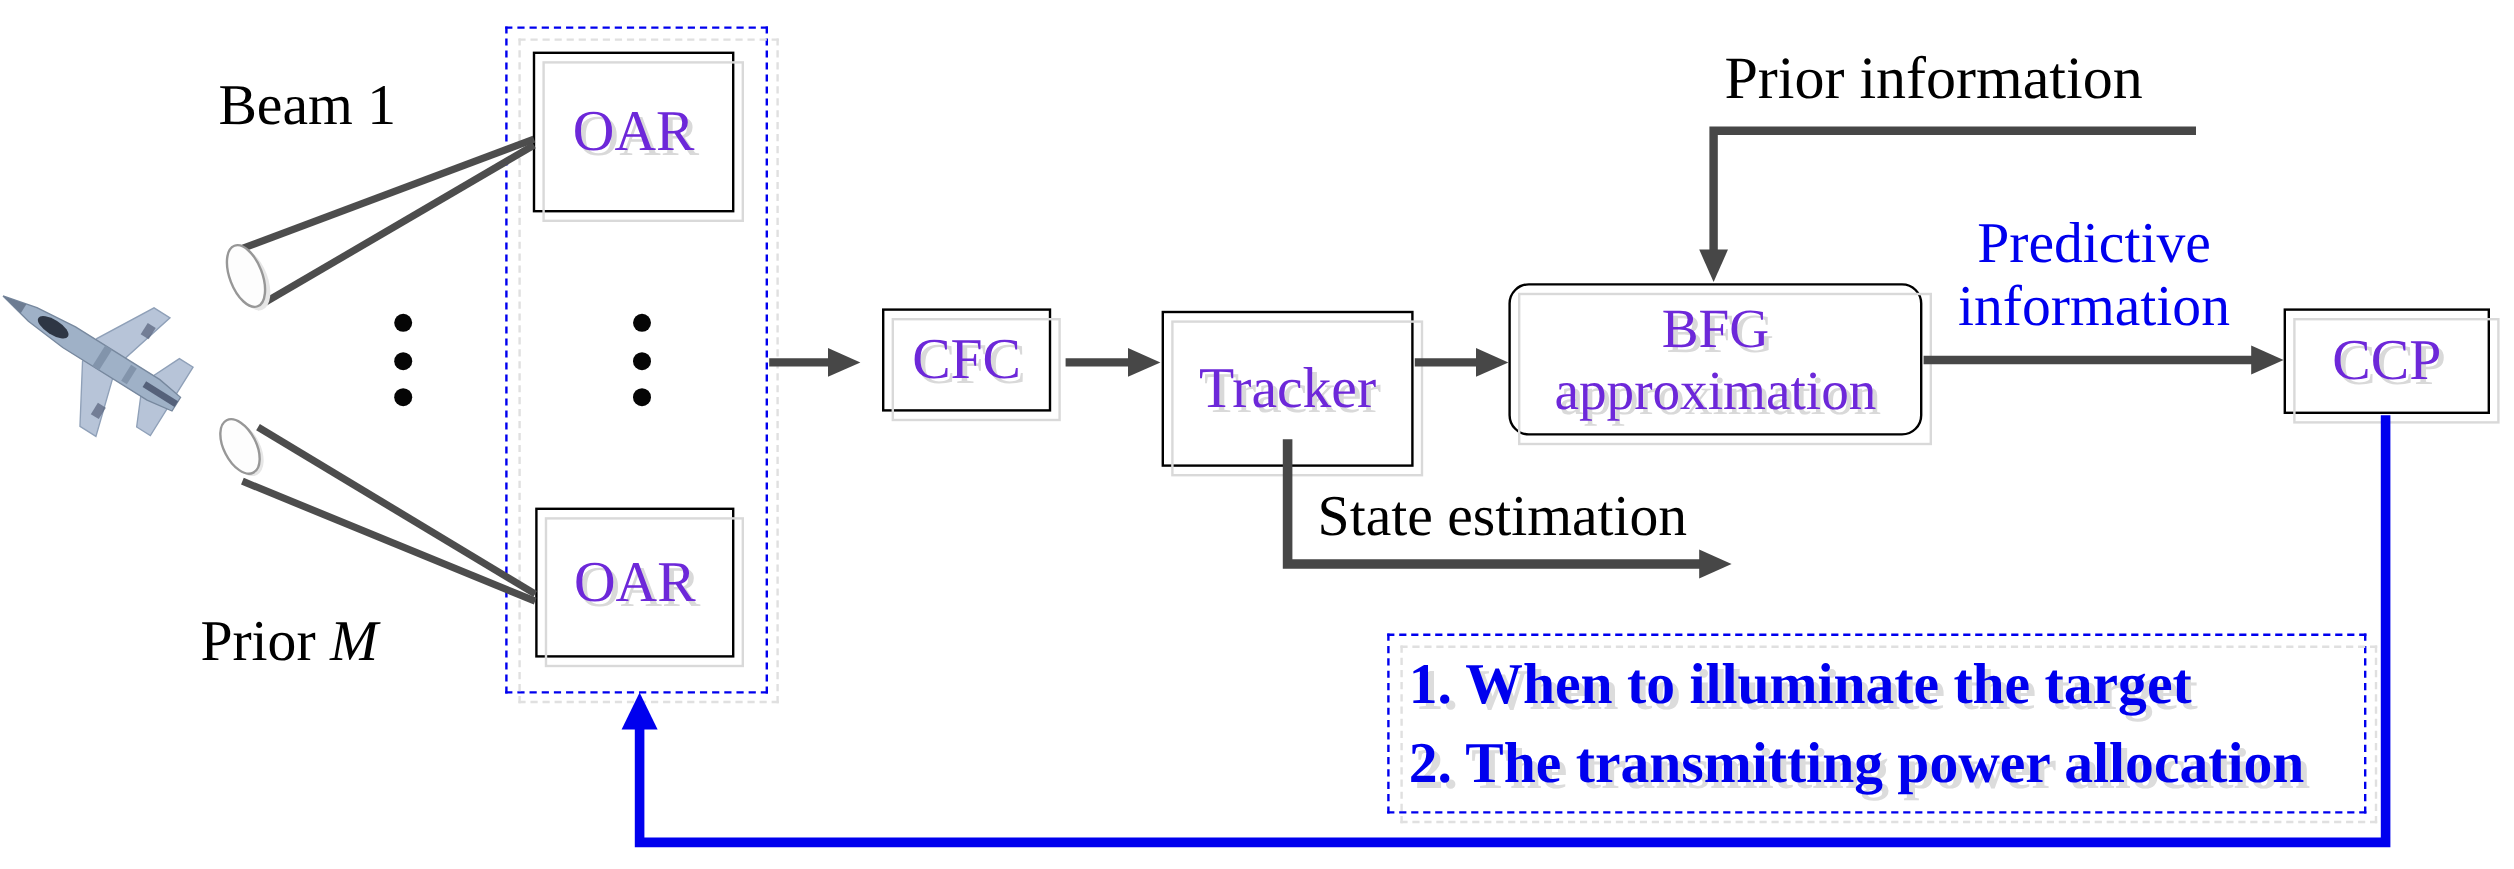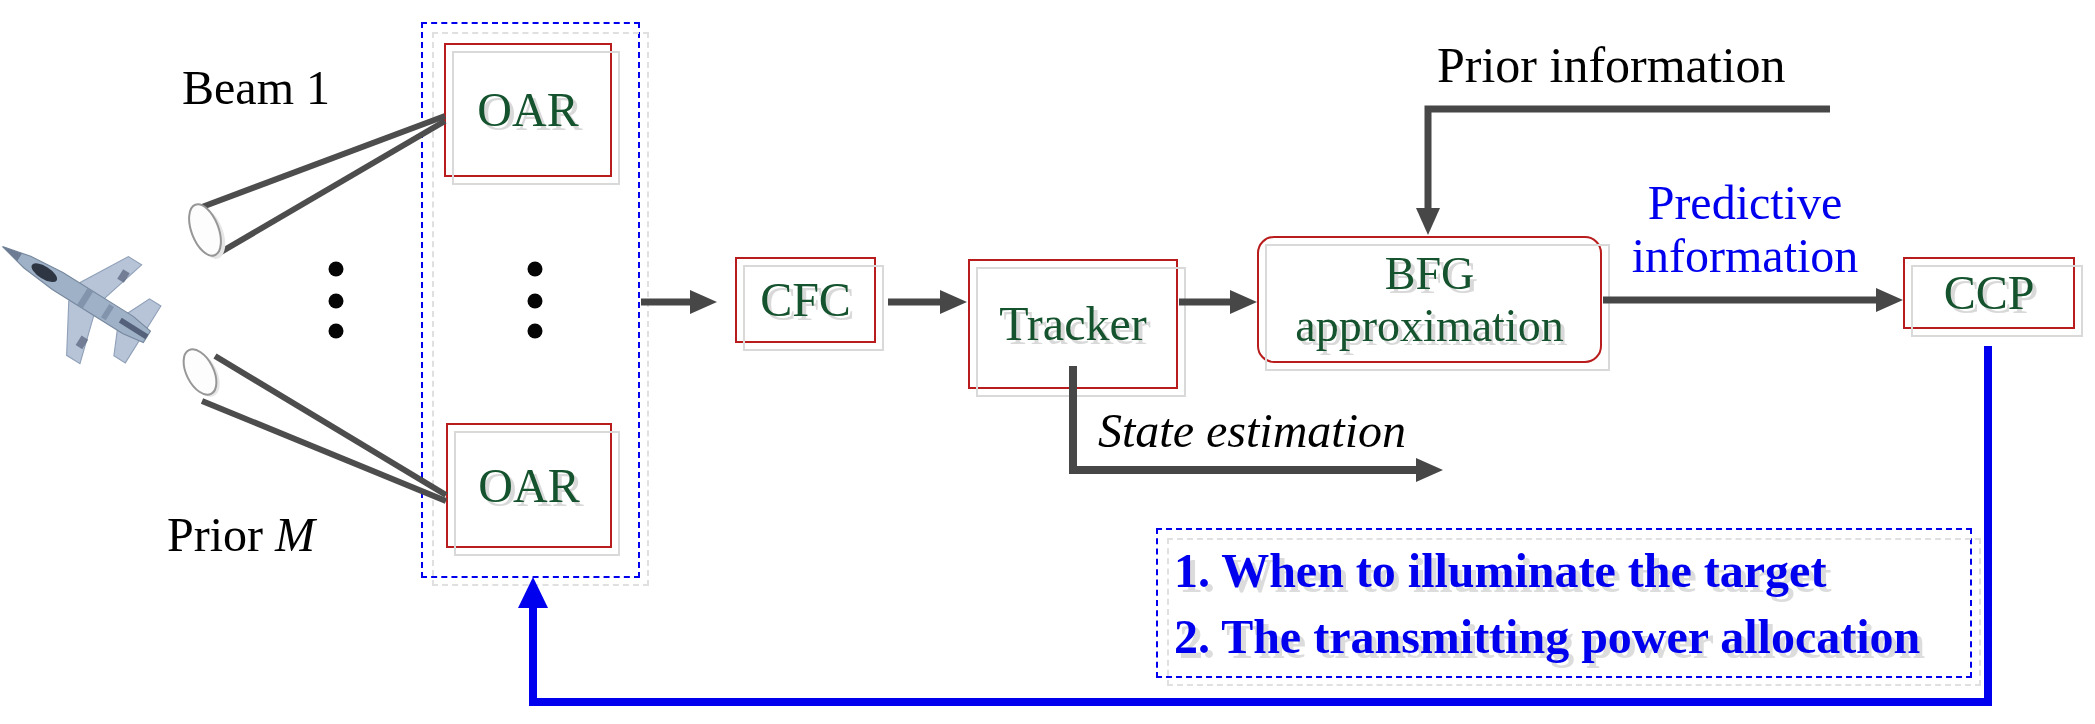--- a/index.html
+++ b/index.html
@@ -7,25 +7,25 @@
     position:relative;
     width:2095px;height:724px;
     background:#ffffff;
     font-family:"Liberation Serif","DejaVu Serif",serif;
     overflow:hidden;
   }
   
   .box{
     position:absolute;
     box-sizing:border-box;
-    border:2px solid #b91c1c;
+    border:2px solid #000000;
     background:#ffffff;
     display:flex;flex-direction:column;
     align-items:center;justify-content:center;
-    font-size:48px;color:#14532d;
+    font-size:48px;color:#6d28d9;
     text-align:center;line-height:1.12;
     text-shadow:4px 4px 0 #d9d9d9;
     z-index:2;
   }
   .box::after{
     content:"";position:absolute;
     top:6px;left:6px;right:-10px;bottom:-10px;
     border:2px solid #d9d9d9;
     pointer-events:none;
   }
@@ -88,39 +88,39 @@
 
   <div class="box" style="left:968px;top:235px;width:210px;height:130px;margin-top:24px;">
     <span>Tracker</span>
   </div>
 
   <div class="box" style="left:1257px;top:236px;width:345px;height:127px;font-size:46px;border-radius:17px;">
     <span>BFG</span>
     <span>approximation</span>
   </div>
 
-  <div class="box" style="left:1903px;top:257px;width:172px;height:72px;">
+  <div class="box" style="left:1903px;top:257px;width:172px;height:88px;">
     <span>CCP</span>
   </div>
 
   <div class="dash-blue" id="decision-box" style="left:1156px;top:528px;width:816px;height:150px;">
     <div class="decision-line">1. When to illuminate the target</div>
     <div class="decision-line">2. The transmitting power allocation</div>
   </div>
 
   <div class="lbl" style="left:182px;top:64px;">Beam 1</div>
 
 
   <div class="lbl" style="left:167px;top:511px;">
     <span>Prior </span><span class="ital">M</span>
   </div>
 
   <div class="lbl" style="left:1437px;top:40px;font-size:50px;">Prior information</div>
 
-  <div class="lbl" style="left:1098px;top:407px;font-style:italic;">State estimation</div>
+  <div class="lbl" style="left:1098px;top:407px;">State estimation</div>
 
   <div class="lbl blue-lbl pred" style="left:1600px;top:176px;width:290px;">
     <div>Predictive</div>
     <div>information</div>
   </div>
 
   <svg id="overlay" width="2095" height="724" viewBox="0 0 2095 724">
 
     <g transform="translate(88,300) rotate(-58) scale(1.12)">
       <polygon points="-52,10 -10,-14 10,-14 52,10 52,24 10,12 -10,12 -52,24" fill="#b7c4d8" stroke="#8fa0b8" stroke-width="1"></polygon>

